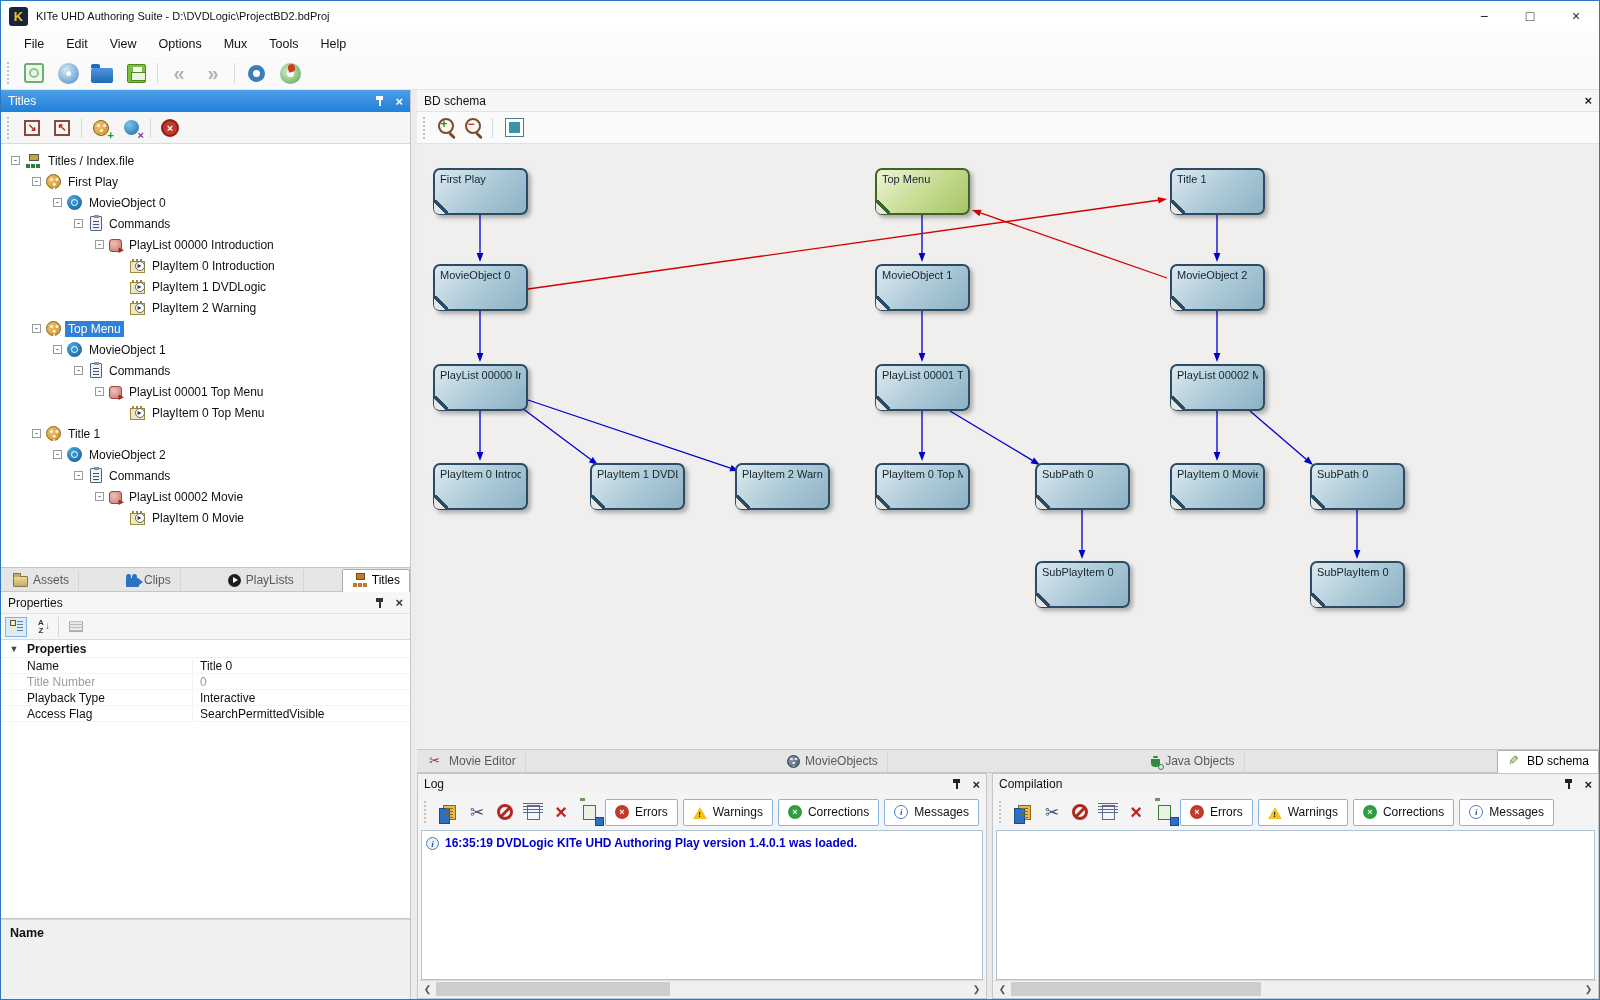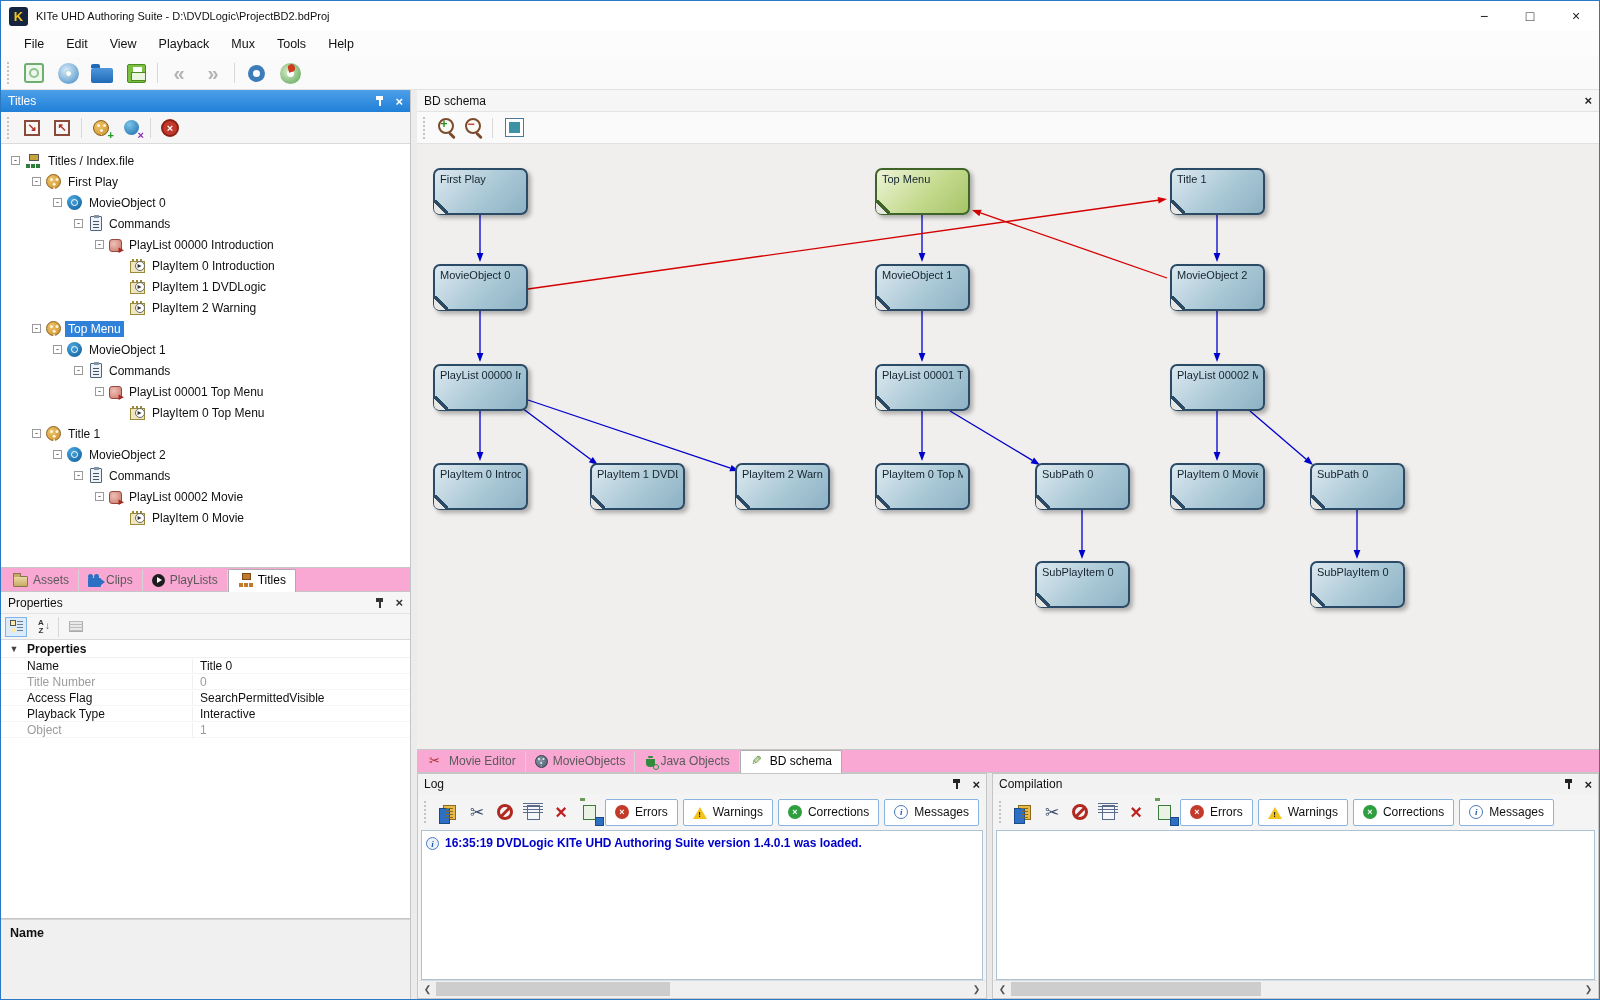--- a/index.html
+++ b/index.html
@@ -87,21 +87,21 @@
   .ic-commands { width:12px; height:15px; margin-left:2px; background:#eef2f6; border:1px solid #53647a; border-radius:1px; }
   .ic-commands::before { content:""; position:absolute; top:-2px; left:3px; width:5px; height:3px; background:#8494a8; }
   .ic-commands::after { content:""; position:absolute; top:4px; left:2px; right:2px; height:8px; background:repeating-linear-gradient(#44546a 0 1px, transparent 1px 3px); }
   .ic-playlist { width:13px; height:13px; margin-top:1px; background:radial-gradient(circle at 35% 35%, #f0c0b8, #c87868); border:1px solid #984840; border-radius:3px; }
   .ic-playlist::after { content:"\25b8"; position:absolute; right:-3px; bottom:-5px; color:#a82820; font-size:11px; }
   .ic-playitem { width:15px; height:12px; margin-top:2px; background:#efe7c2; border:1px solid #9a8a3a; }
   .ic-playitem::before { content:""; position:absolute; top:-3px; left:1px; width:11px; height:2px; background:repeating-linear-gradient(90deg, #9a8a3a 0 2px, transparent 2px 4px); }
   .ic-playitem::after { content:"\25b8"; position:absolute; left:3.5px; top:-1px; font-size:8px; color:#333; background:#fff; border:1px solid #666; border-radius:50%; width:8px; height:8px; line-height:7px; text-align:center; }
 
   
-  .tabstrip { height:24px; flex:none; background:#f9a8d4; border-bottom:1px solid #c6c6c6; display:flex; align-items:flex-end; padding-left:3px; }
+  .tabstrip { height:24px; flex:none; background:#e5e5e5; border-bottom:1px solid #c6c6c6; display:flex; align-items:flex-end; padding-left:3px;justify-content:space-between; }
   .tab { display:flex; align-items:center; gap:5px; padding:3px 9px 4px; color:#5a5a5a; font-size:12px; border-right:1px solid #d5d5d5; }
   .tab.active { background:#fff; border:1px solid #adadad; border-bottom:none; border-radius:2px 2px 0 0; color:#000; margin-bottom:-1px; padding-bottom:5px; }
   .ti { width:15px; height:14px; position:relative; display:inline-block; flex:none; }
   .ti-folder-icon { width:15px; height:11px; margin-top:3px; background:linear-gradient(#ead9a5,#c7ab62); border:1px solid #87764a; border-radius:1px; }
   .ti-folder-icon::before { content:""; position:absolute; top:-4px; left:-1px; width:6px; height:3px; background:#c7ab62; border:1px solid #87764a; border-bottom:none; }
   .ti-camera-icon { width:13px; height:9px; margin-top:4px; background:#2d6fc2; border-radius:1px; }
   .ti-camera-icon::before { content:""; position:absolute; top:-4px; left:0; width:5px; height:5px; border-radius:50%; background:#2d6fc2; box-shadow:6px 0 #2d6fc2; }
   .ti-camera-icon::after { content:""; position:absolute; right:-4px; top:1px; border-top:3px solid transparent; border-bottom:3px solid transparent; border-left:4px solid #2d6fc2; }
   .ti-play-icon { width:13px; height:13px; border-radius:50%; background:#1d1d1d; }
   .ti-play-icon::after { content:""; position:absolute; left:5px; top:3.5px; border-left:5px solid #fff; border-top:3px solid transparent; border-bottom:3px solid transparent; }
@@ -209,21 +209,21 @@
       <div class="win-btn">−</div>
       <div class="win-btn">□</div>
       <div class="win-btn">×</div>
     </div>
   </div>
 
   <div class="menubar">
       <div class="menu-item">File</div>
       <div class="menu-item">Edit</div>
       <div class="menu-item">View</div>
-      <div class="menu-item">Playback</div>
+      <div class="menu-item">Options</div>
       <div class="menu-item">Mux</div>
       <div class="menu-item">Tools</div>
       <div class="menu-item">Help</div>
     </div>
 
   <div class="main-toolbar">
     <span class="grip"></span>
     <span class="mti">
         <span class="ic-newdisc"></span>
       </span>
@@ -424,30 +424,26 @@
         </div>
       <div class="prop-row">
             <span class="prop-label">Name</span>
             <span class="prop-value">Title 0</span>
           </div>
           <div class="prop-row disabled">
             <span class="prop-label">Title Number</span>
             <span class="prop-value">0</span>
           </div>
           <div class="prop-row">
+            <span class="prop-label">Playback Type</span>
+            <span class="prop-value">Interactive</span>
+          </div>
+          <div class="prop-row">
             <span class="prop-label">Access Flag</span>
             <span class="prop-value">SearchPermittedVisible</span>
-          </div>
-          <div class="prop-row">
-            <span class="prop-label">Playback Type</span>
-            <span class="prop-value">Interactive</span>
-          </div>
-          <div class="prop-row disabled">
-            <span class="prop-label">Object</span>
-            <span class="prop-value">1</span>
           </div>
         </div>
       <div class="props-footer">
         <b>Name</b>
       </div>
     </div>
 
     <div class="v-splitter"></div>
 
     <div class="right-col">
@@ -642,21 +638,21 @@
                 </div>
                 <div class="filter-btn">
                   <span class="fi fi-message-icon"></span>
                   <span>Messages</span>
                 </div>
               </span>
           </div>
           <div class="dock-content">
               <div class="log-line em">
                 <span class="li-info"></span>
-                <span class="log-text">16:35:19 DVDLogic KITe UHD Authoring Suite version 1.4.0.1 was loaded.</span>
+                <span class="log-text">16:35:19 DVDLogic KITe UHD Authoring Play version 1.4.0.1 was loaded.</span>
               </div>
             </div>
           <div class="h-scroll">
             <span class="h-arrow">❮</span>
             <span class="h-track">
                 <span class="h-thumb"></span>
               </span>
             <span class="h-arrow">❯</span>
           </div>
         </div>

